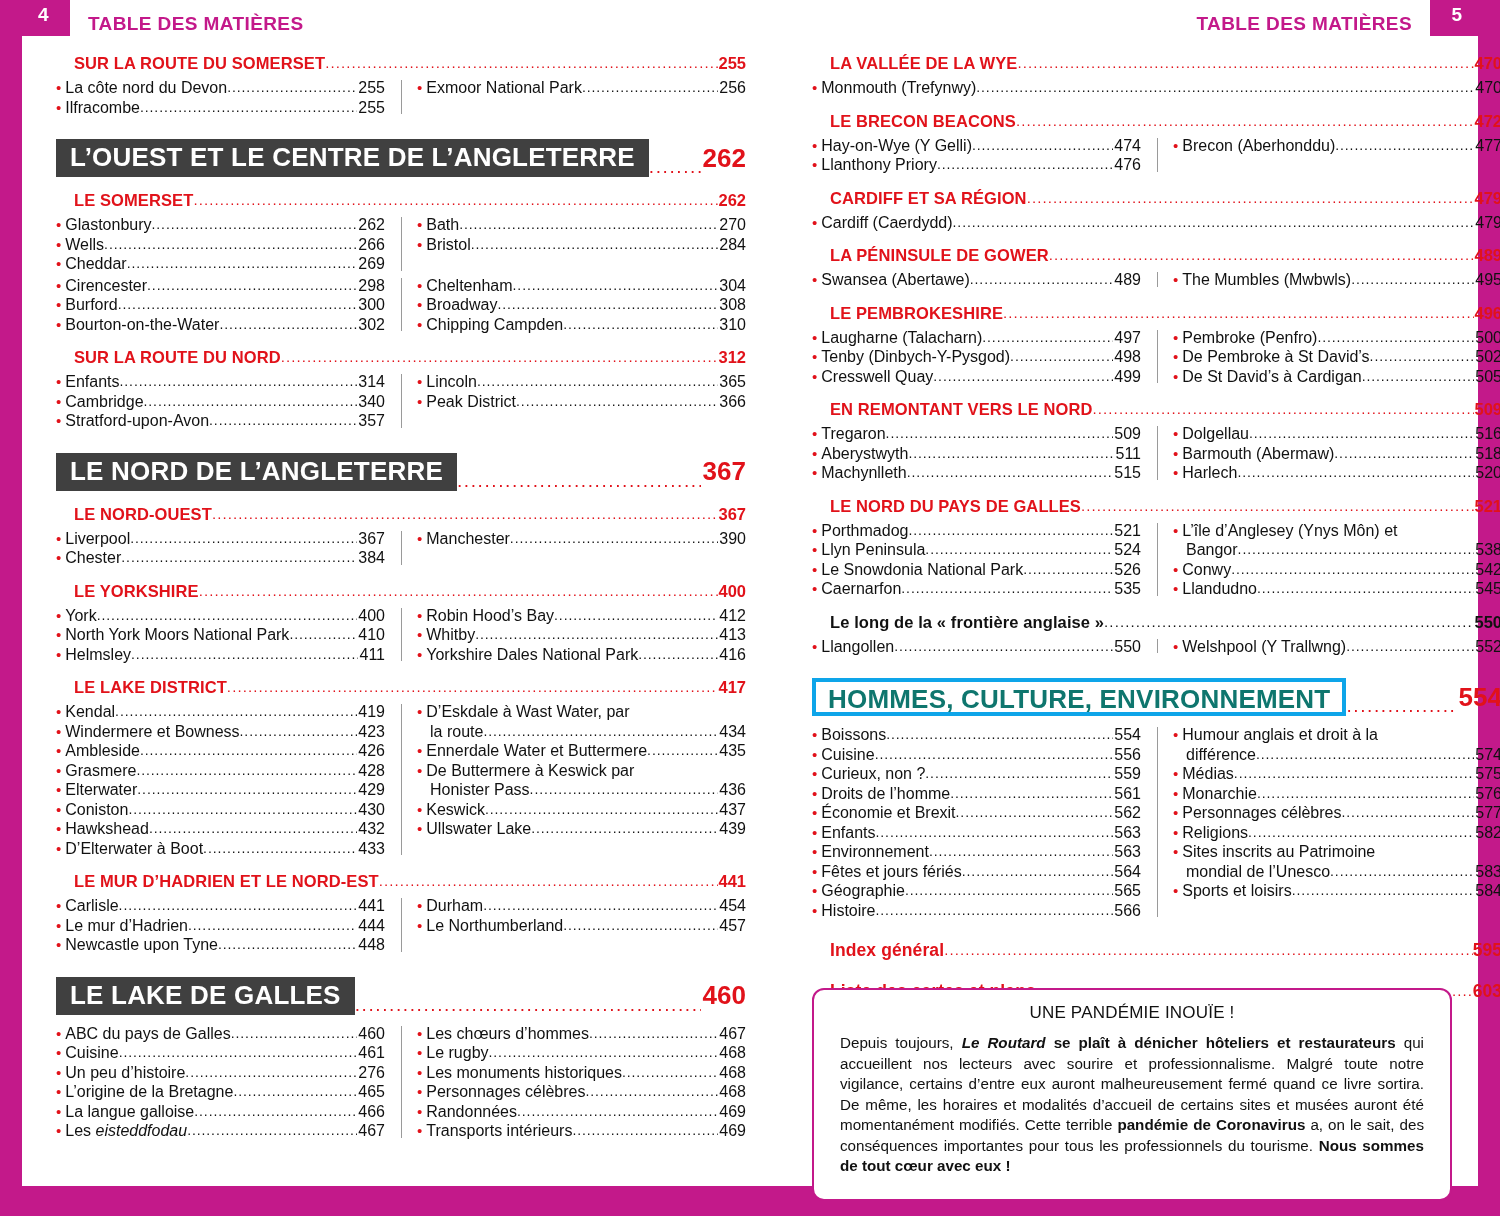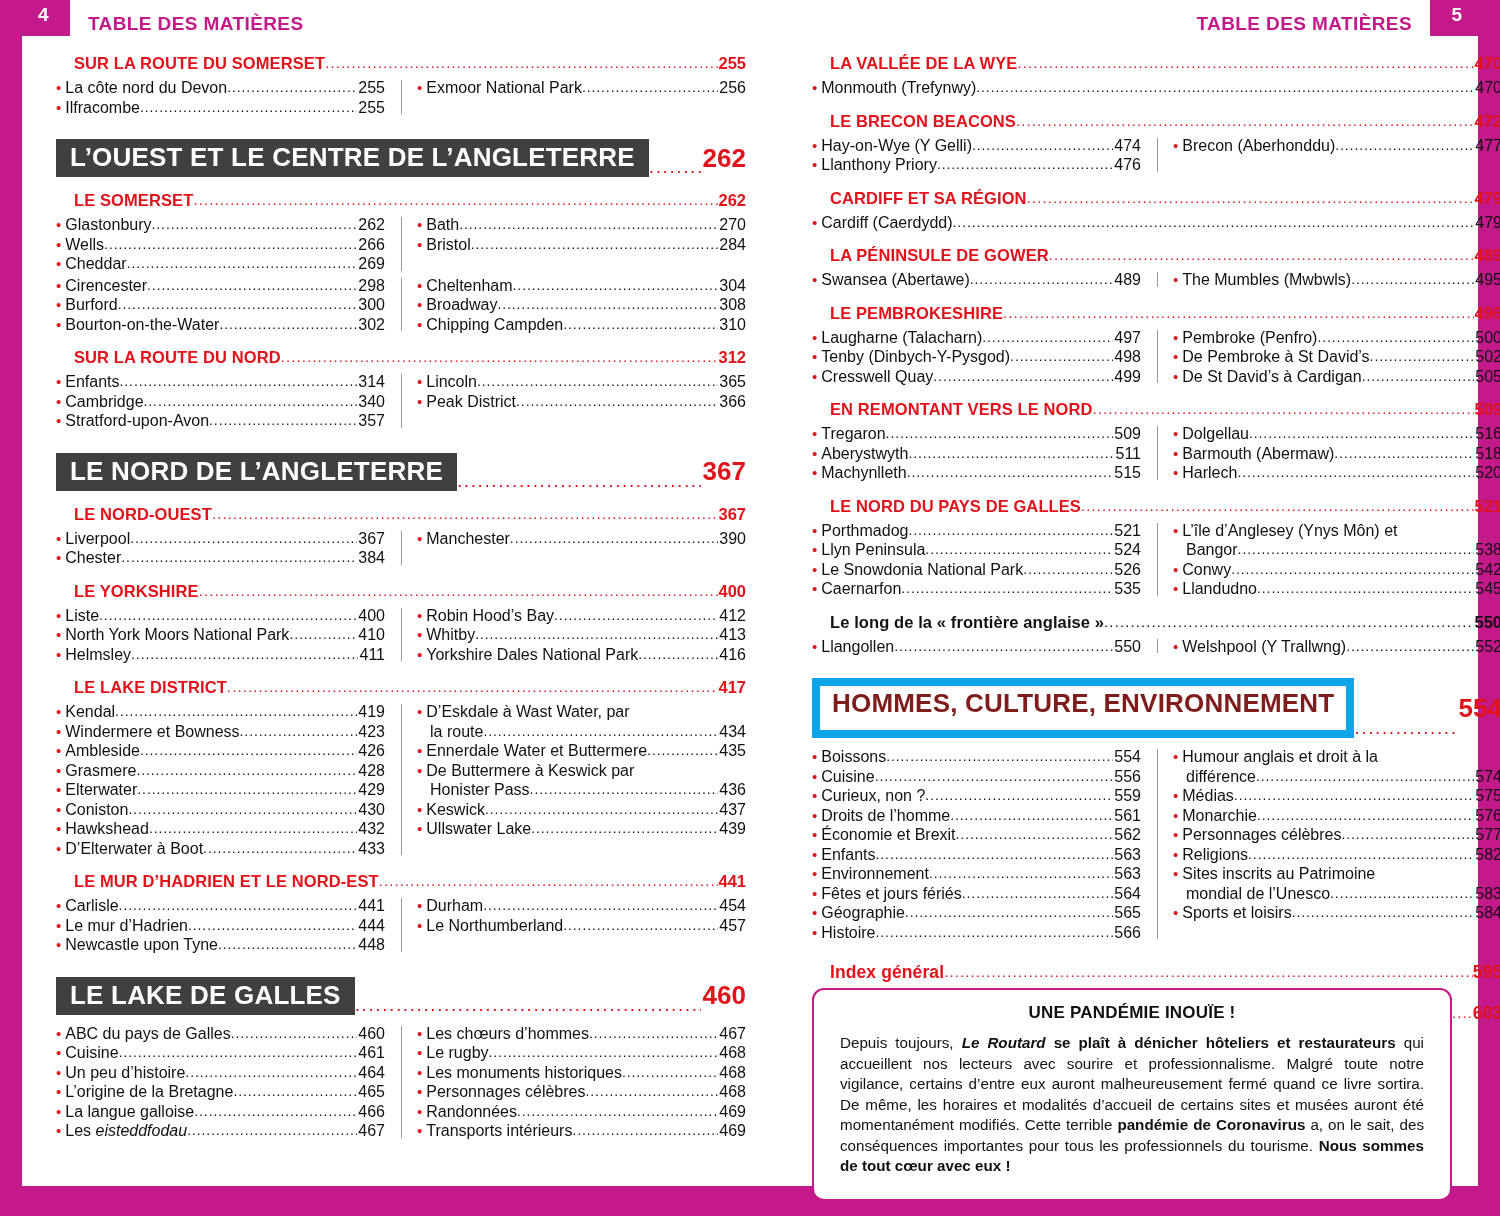--- a/index.html
+++ b/index.html
@@ -38,21 +38,21 @@
   .lvl1{                       
     display:flex;align-items:center;margin-top:22px;margin-bottom:9px;
   }
   .lvl1 .band{
     background:#404040;color:#ffffff;
     font-size:26px;font-weight:bold;font-stretch:condensed;
     letter-spacing:.2px;
     padding:5px 14px 7px 14px;white-space:nowrap;line-height:1;
   }
   .lvl1.outline .band{
-    background:#ffffff;color:#7f1d1d;border:8px solid #0ea5e9;padding:4px 12px 14px 12px;
+    background:#ffffff;color:#0f766e;border:4px solid #0ea5e9;padding:4px 12px 0 12px;
   }
   .lvl1 .lead{flex:1;min-width:10px;align-self:flex-end;}
   .lvl1 .pg{color:#e1121a;font-size:26px;font-weight:bold;font-stretch:condensed;padding-left:2px;}
 
   .lvl2{
     display:flex;align-items:baseline;margin-top:14px;margin-bottom:5px;margin-left:18px;
   }
   .lvl2 .t{
     color:#e1121a;font-size:16.5px;font-weight:bold;font-stretch:condensed;
     letter-spacing:.1px;white-space:nowrap;
@@ -101,21 +101,21 @@
   .ent.wrap .l2{display:flex;align-items:baseline;padding-left:13px;}
 
   
   .notice{
     position:absolute;left:812px;top:988px;width:640px;
     border:2px solid #c3198a;border-radius:12px;
     box-sizing:border-box;padding:13px 18px 14px 18px;background:#ffffff;
   }
   .notice h4{
     margin:0 0 10px 0;text-align:center;color:#111111;
-    font-size:17px;font-weight:bold;font-stretch:condensed;letter-spacing:.2px;
+    font-size:17px;font-weight:normal;font-stretch:condensed;letter-spacing:.2px;
   }
   .notice p{
     margin:8px;color:#111111;font-size:15.2px;line-height:20.5px;text-align:justify;
   }
   .notice p b{font-weight:bold;}
   .notice p i{font-style:italic;font-weight:bold;}
 </style>
 </head>
 <body>
 
@@ -327,21 +327,21 @@
       </div>
       <div class="lvl2">
         <span class="t">LE YORKSHIRE</span>
         <span class="lead"></span>
         <span class="pg">400</span>
       </div>
       <div class="cols">
         <div class="col c1">
           <div class="ent">
             <span class="bul">•</span>
-            <span class="nm">Liste</span>
+            <span class="nm">York</span>
             <span class="lead"></span>
             <span class="pg">400</span>
           </div>
           <div class="ent">
             <span class="bul">•</span>
             <span class="nm">North York Moors National Park</span>
             <span class="lead"></span>
             <span class="pg">410</span>
           </div>
           <div class="ent">
@@ -528,21 +528,21 @@
           <div class="ent">
             <span class="bul">•</span>
             <span class="nm">Cuisine</span>
             <span class="lead"></span>
             <span class="pg">461</span>
           </div>
           <div class="ent">
             <span class="bul">•</span>
             <span class="nm">Un peu d’histoire</span>
             <span class="lead"></span>
-            <span class="pg">464</span>
+            <span class="pg">276</span>
           </div>
           <div class="ent">
             <span class="bul">•</span>
             <span class="nm">L’origine de la Bretagne</span>
             <span class="lead"></span>
             <span class="pg">465</span>
           </div>
           <div class="ent">
             <span class="bul">•</span>
             <span class="nm">La langue galloise</span>

